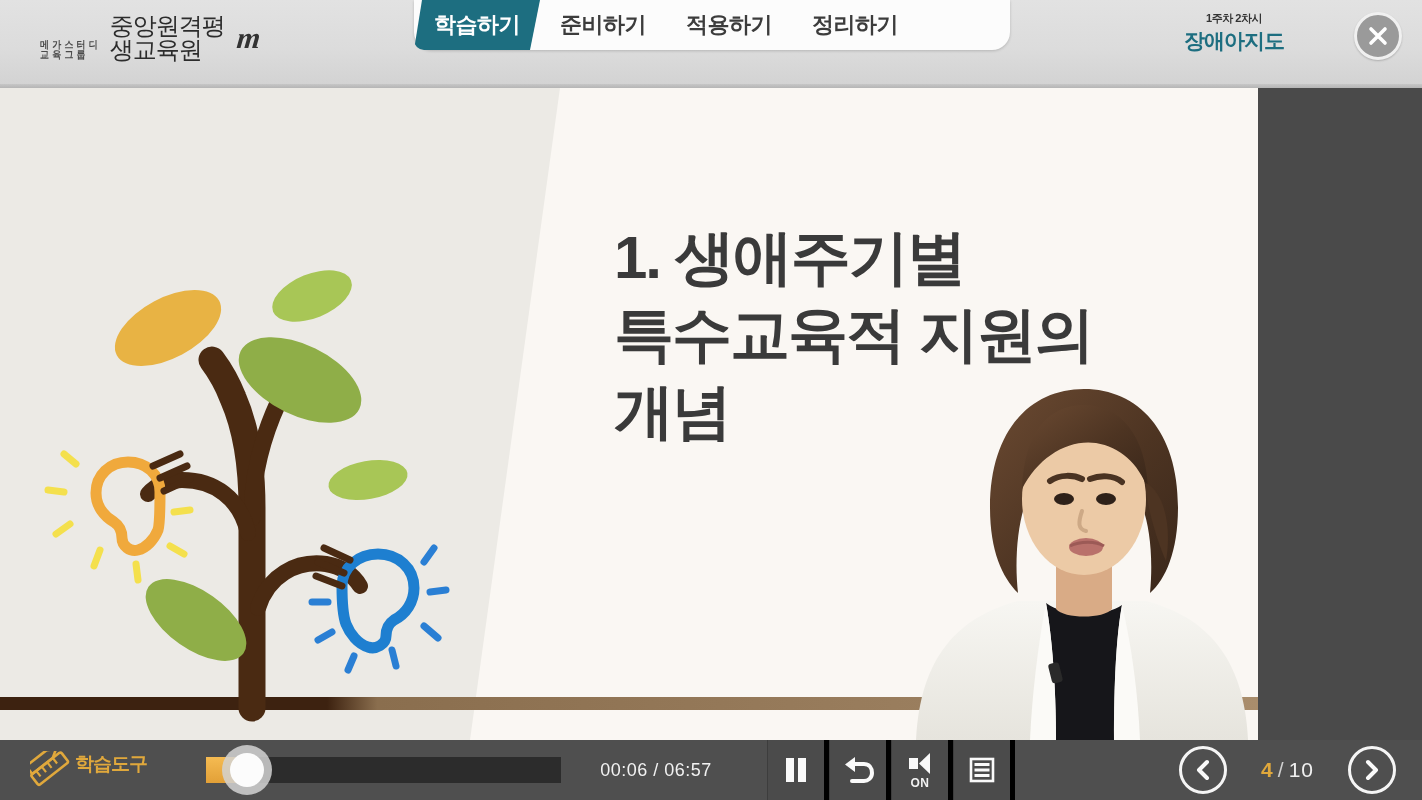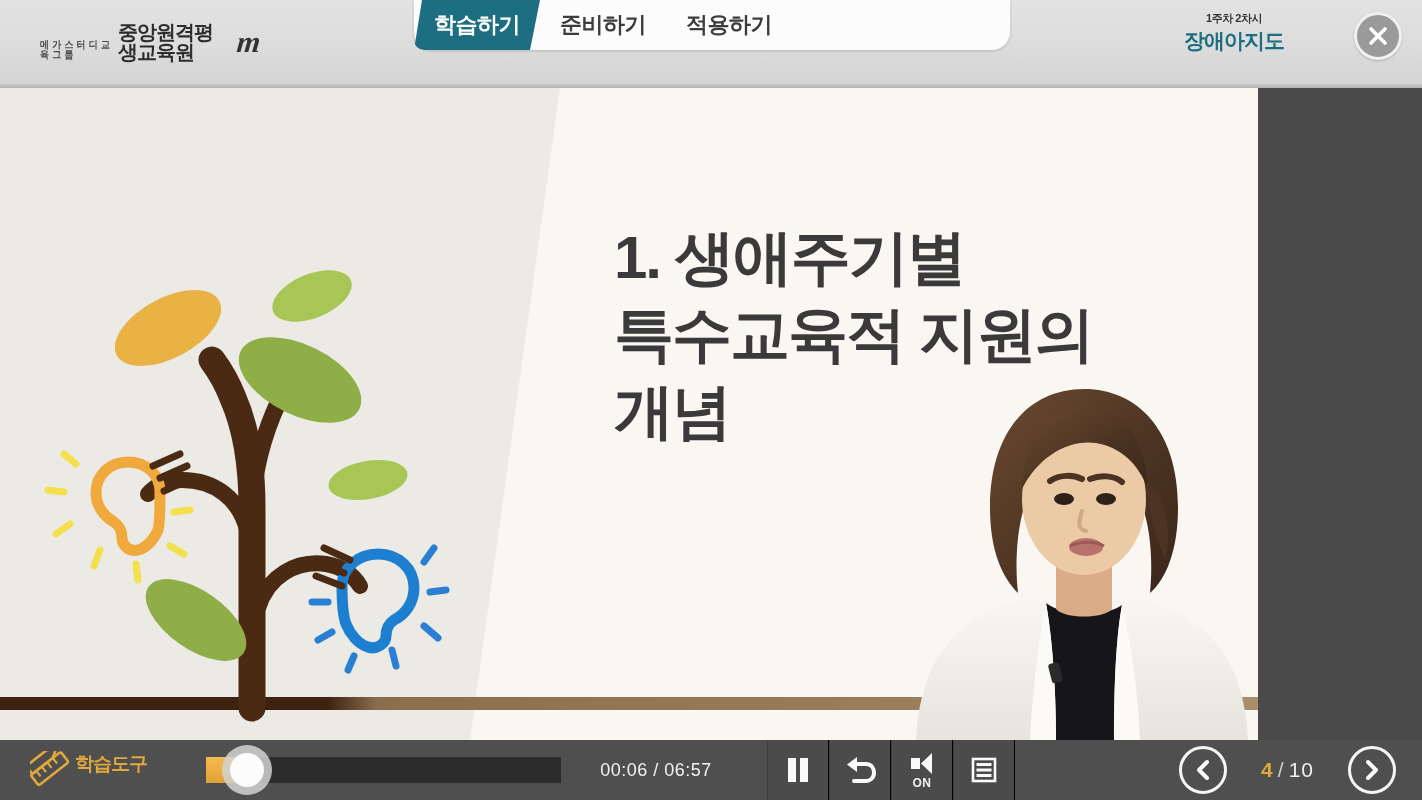--- a/index.html
+++ b/index.html
@@ -12,21 +12,21 @@
   .header { position:absolute; left:0; top:0; width:1422px; height:88px;
     background:linear-gradient(180deg,#e2e2e2 0%,#dcdcdc 55%,#d2d2d2 100%); }
   .header::after { content:""; position:absolute; left:0; bottom:0; width:100%; height:4px;
     background:linear-gradient(180deg,rgba(0,0,0,.06),rgba(0,0,0,.14)); }
 
   .logo { position:absolute; left:40px; top:6px; width:220px; height:56px;
     display:flex; align-items:flex-end; justify-content:center; }
   .logo-sub { font-size:9px; letter-spacing:3.2px; color:#4a4a4a; font-weight:700;
     line-height:1; margin-bottom:3px; transform:scaleY(1.15); }
   .logo-row { display:flex; align-items:center; gap:6px; }
-  .logo-main { font-size:20px; font-weight:700; color:#2c2c2c; letter-spacing:-1px;
+  .logo-main { font-size:24px; font-weight:400; color:#2c2c2c; letter-spacing:-1px;
     line-height:1; }
   .logo-mark { font-size:30px; font-weight:700; color:#333; font-style:italic;
     font-family:"Liberation Serif",serif; line-height:1; transform:skewX(-6deg); }
 
   
   .tabbar { position:absolute; left:414px; top:0; height:50px; width:596px;
     background:#fcfcfc; border-radius:0 0 18px 18px;
     box-shadow:0 1px 3px rgba(0,0,0,.18); display:flex; align-items:stretch; }
   .tab { position:relative; display:flex; align-items:center; justify-content:center;
     font-size:22px; font-weight:700; color:#3c3c3c; letter-spacing:-0.5px;
@@ -85,21 +85,21 @@
     background:rgba(210,210,210,.85); display:flex; align-items:center; justify-content:center; }
   .seek-knob::after { content:""; width:34px; height:34px; border-radius:50%;
     background:#fcfcfc; }
 
   .time { width:190px; text-align:center; font-size:18px; color:#f2f2f2;
     letter-spacing:.5px; }
 
   .btnrow { display:flex; align-items:center; height:60px; margin-left:16px; }
   .cbtn { width:62px; height:60px; display:flex; flex-direction:column;
     align-items:center; justify-content:center; gap:1px; cursor:pointer;
-    border-left:1px solid #3d3d3d; border-right:1px solid #000000; background:#4b4b4b; }
+    border-left:1px solid #3d3d3d; border-right:5px solid #000000; background:#4b4b4b; }
   .cbtn-on { font-size:12px; font-weight:700; color:#f2f2f2; letter-spacing:.5px;
     line-height:1; margin-top:1px; }
 
   .pager { margin-left:auto; display:flex; align-items:center; gap:34px;
     margin-right:26px; }
   .arrow { width:48px; height:48px; border-radius:50%; border:3px solid #f5f5f5;
     display:flex; align-items:center; justify-content:center; cursor:pointer; }
   .pagenum { font-size:21px; color:#f0f0f0; letter-spacing:1px; }
   .pagenum .cur { color:#e0a83c; font-weight:700; }
   .pagenum .sep { color:#cfcfcf; margin:0 4px; }
@@ -121,20 +121,23 @@
 
     <div class="tabbar">
       <div class="tab active">
         <span>학습하기</span>
       </div>
       <div class="tab">
         <span>준비하기</span>
       </div>
       <div class="tab">
         <span>적용하기</span>
+      </div>
+      <div class="tab">
+        <span>정리하기</span>
       </div>
     </div>
 
     <div class="lesson">
       <div class="lesson-week">1주차 2차시</div>
       <div class="lesson-title">장애아지도</div>
     </div>
 
     <div class="close-btn">
       <svg width="24" height="24" viewBox="0 0 24 24">

